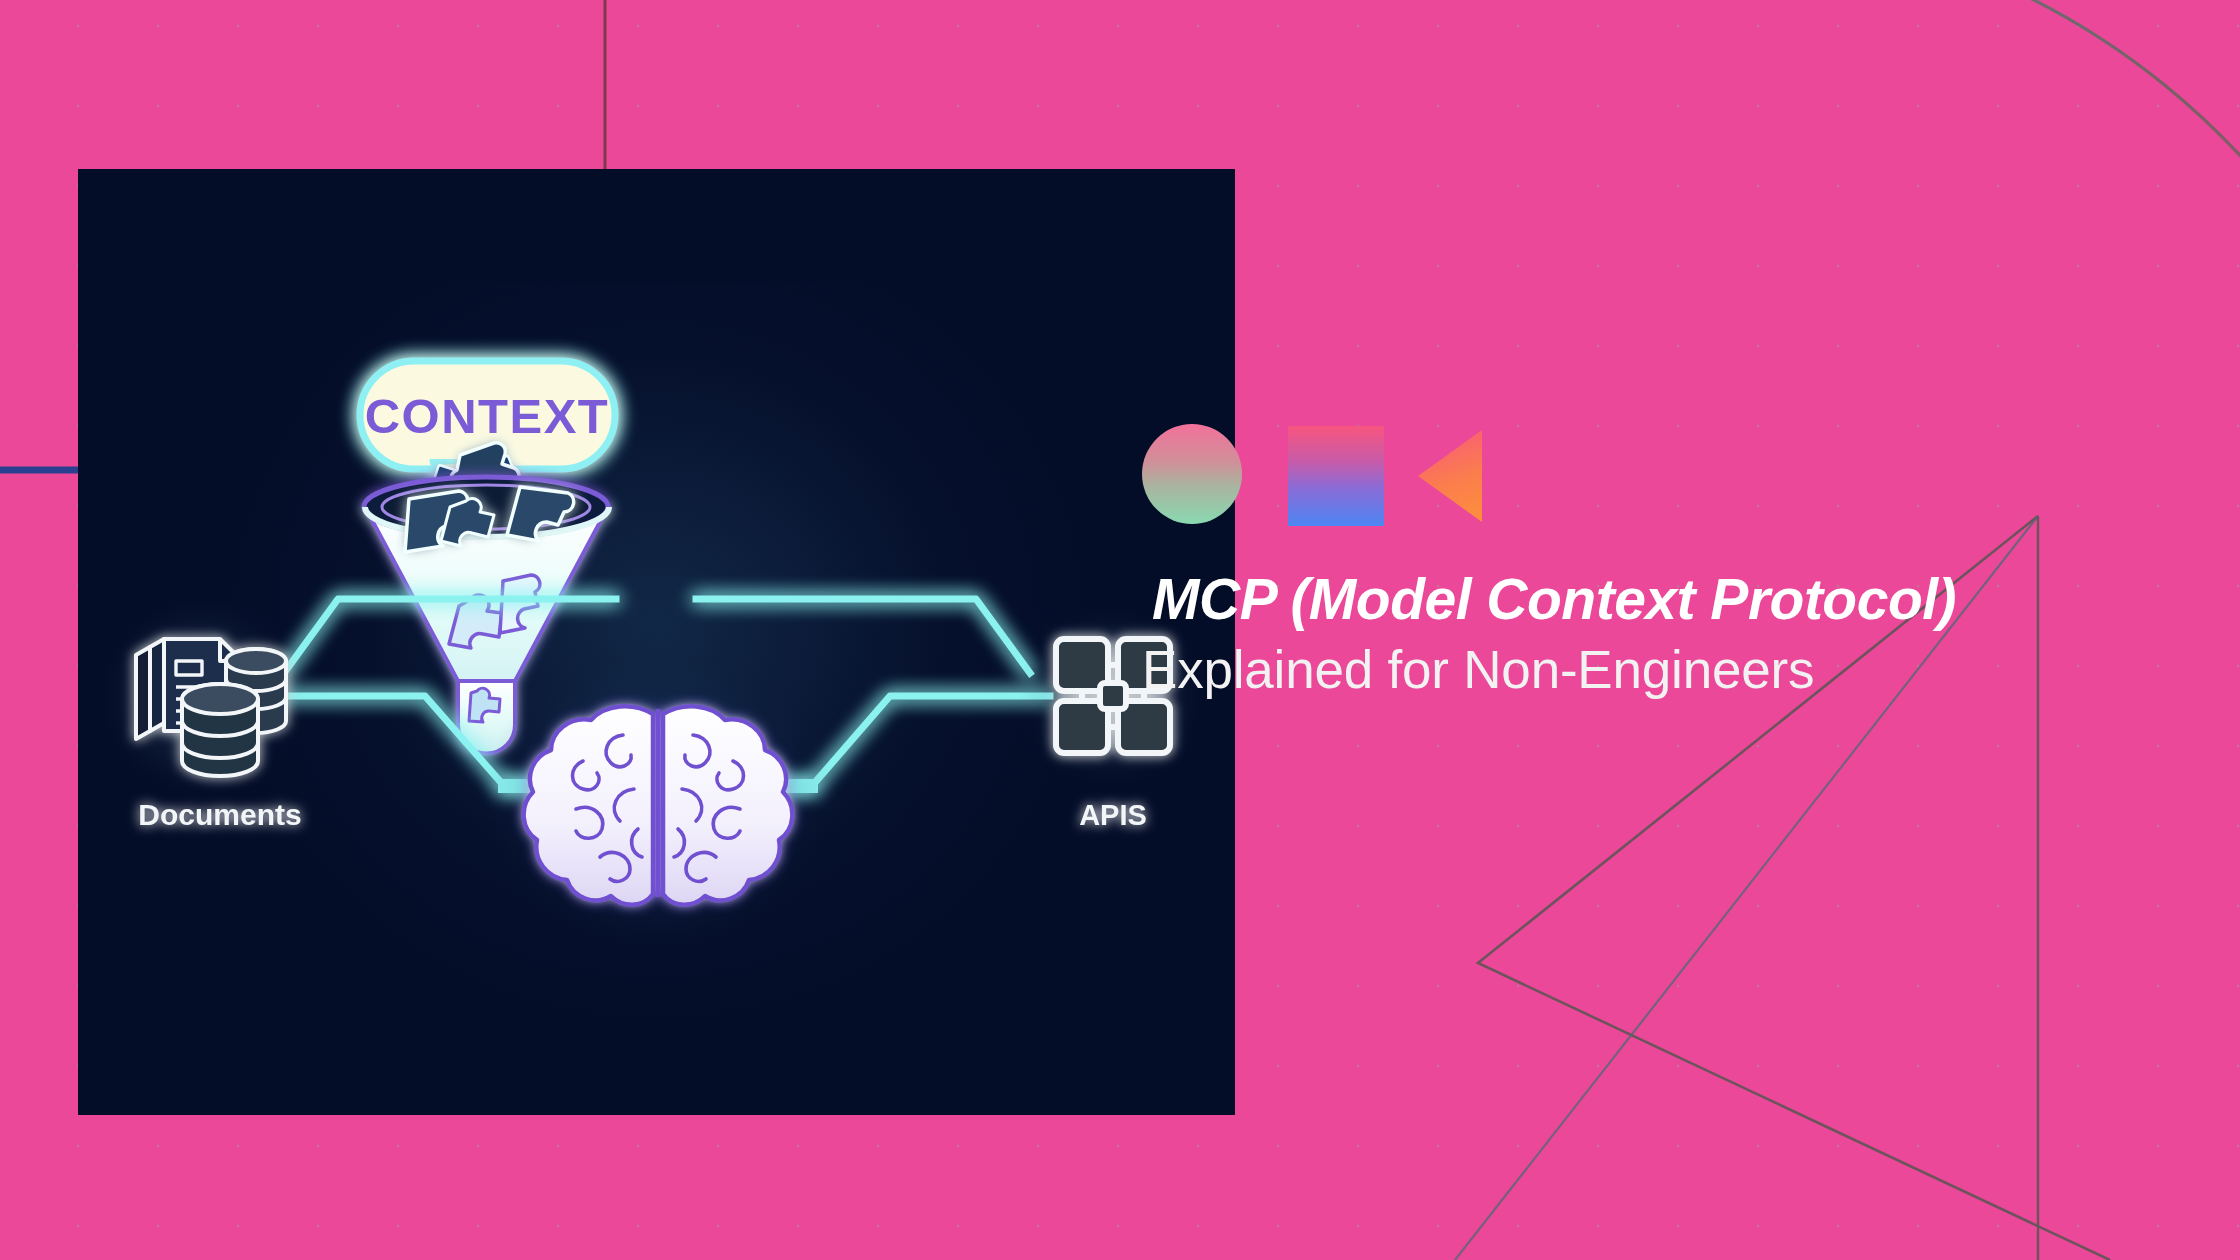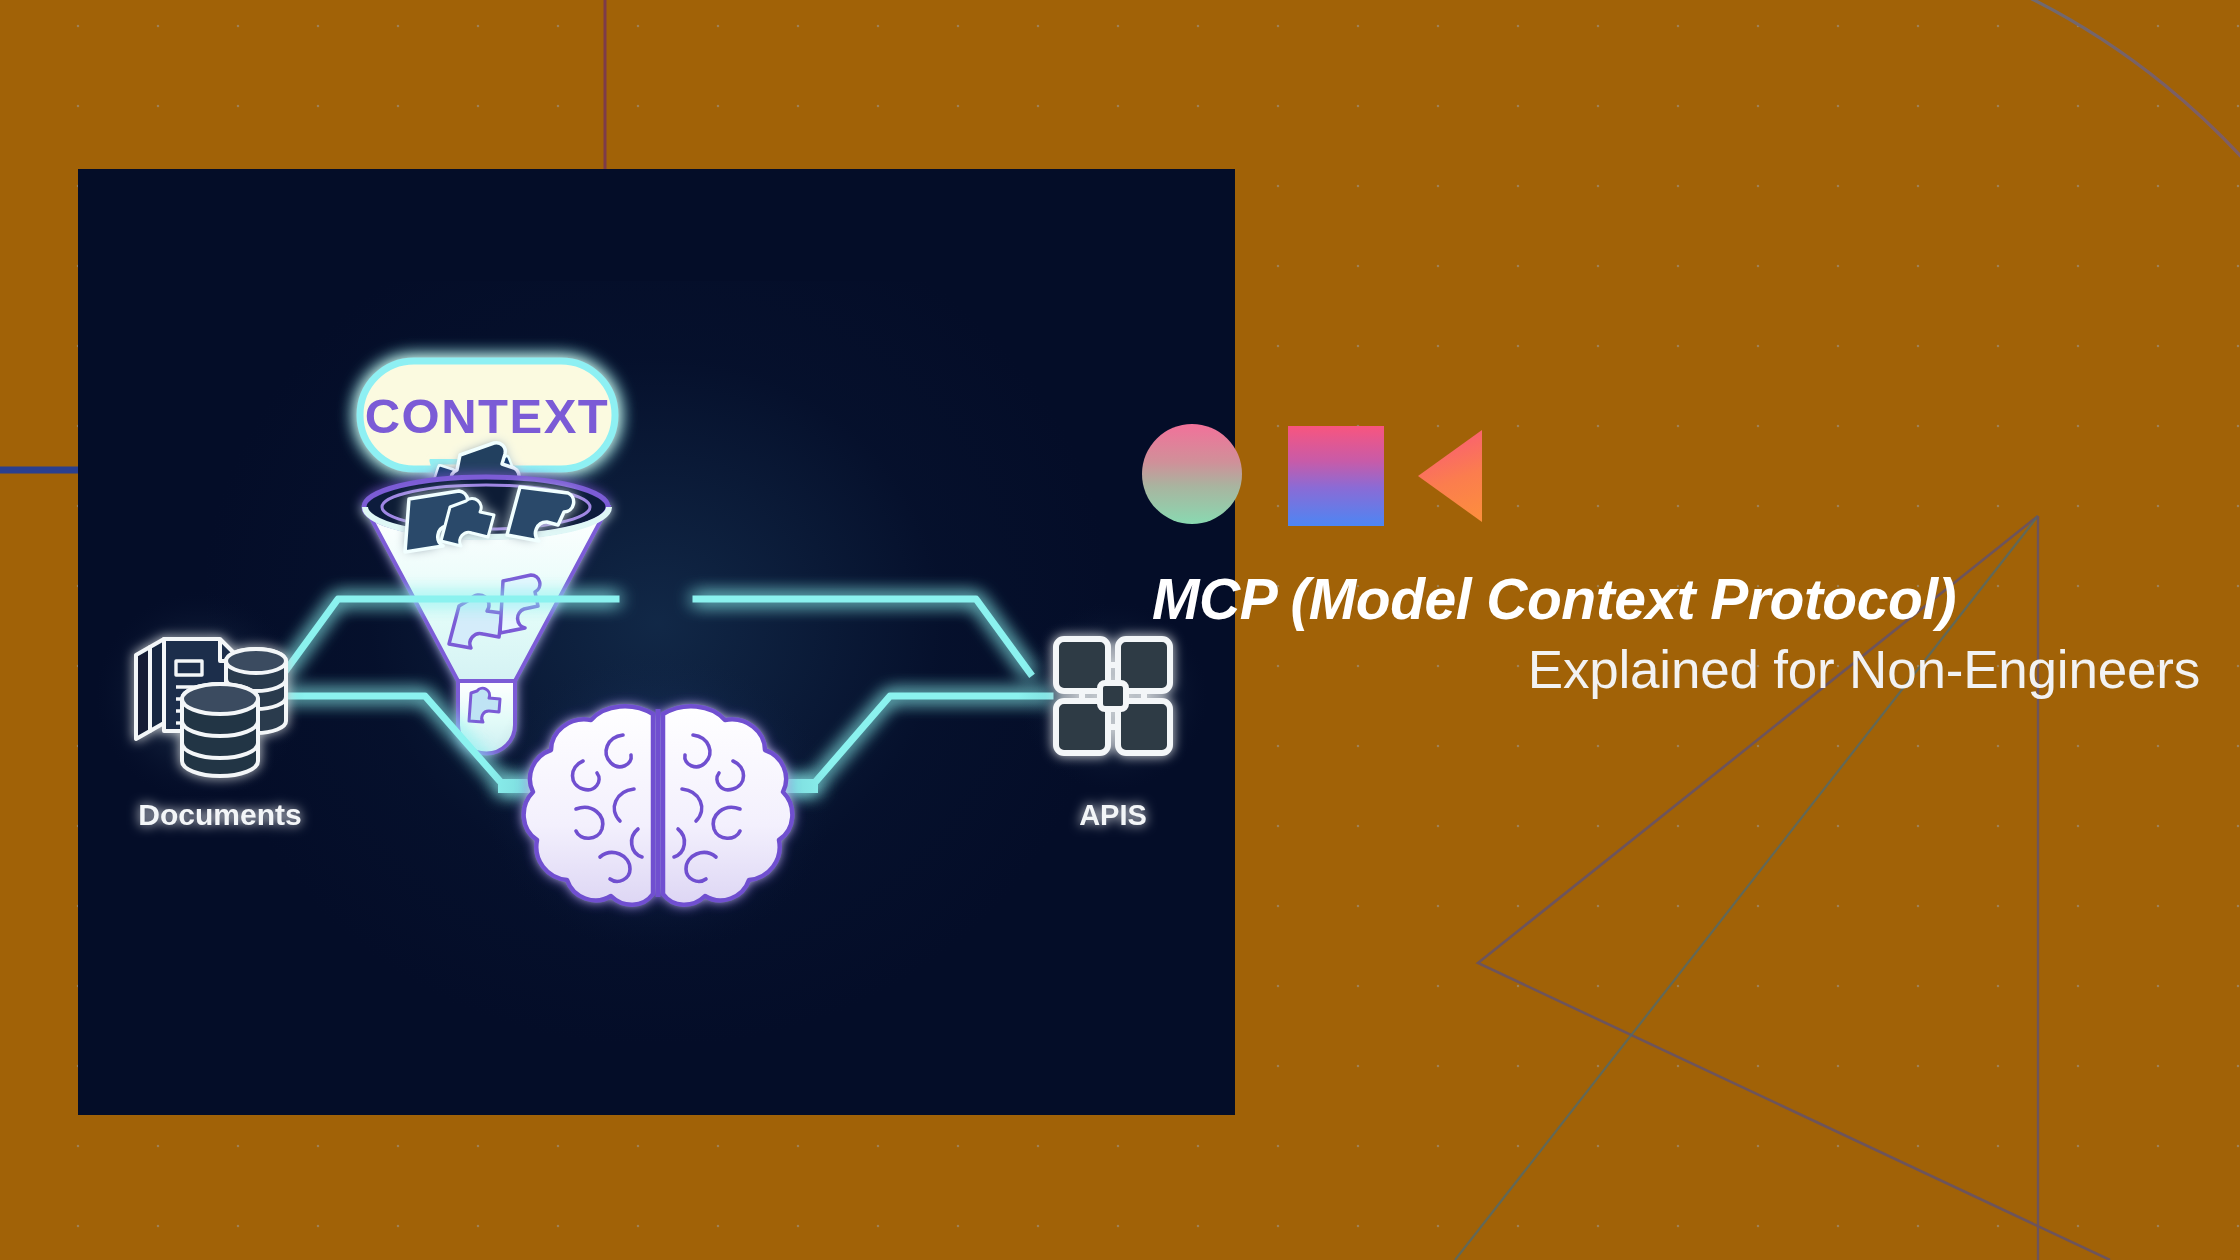--- a/index.html
+++ b/index.html
@@ -1,20 +1,20 @@
 <!DOCTYPE html>
 <html><head>
 <meta charset="utf-8">
 <title>MCP Explained</title>
 <style>
   html,body{margin:0;padding:0;background:#000;}
   #stage{
     position:relative;
     width:2240px;height:1260px;
-    background:#a16207;
+    background:#ec4899;
     overflow:hidden;
     font-family:"Liberation Sans","DejaVu Sans",sans-serif;
   }
   
   #dotgrid{
     position:absolute;inset:0;
     background-image:radial-gradient(circle, #9a9a9a 1.4px, transparent 1.6px);
     background-size:80px 80px;
     background-position:38px 66px;
     opacity:.55;
@@ -46,21 +46,21 @@
       background:linear-gradient(160deg,#f9557f 0%,#fb7d4e 55%,#fd8f3c 100%);
       clip-path:polygon(100% 0,100% 100%,0 50%);}
 
   #headline{position:absolute;left:1140px;top:558px;width:1060px;}
   #title{
     font-size:57px;font-weight:700;font-style:italic;color:#ffffff;
     letter-spacing:-.5px;line-height:1.02;margin:12px;white-space:nowrap;
   }
   #subtitle{
     font-size:53px;font-weight:300;color:#f2f2f2;
-    letter-spacing:-.2px;line-height:1.12;margin:12px 0 0 18px;white-space:nowrap;text-align:right;
+    letter-spacing:-.2px;line-height:1.12;margin:12px 0 0 2px;white-space:nowrap;
   }
 </style>
 </head>
 <body>
 
 <div id="stage">
 
   <div id="dotgrid"></div>
 
   <svg id="deco" viewBox="0 0 2240 1260" width="2240" height="1260">

